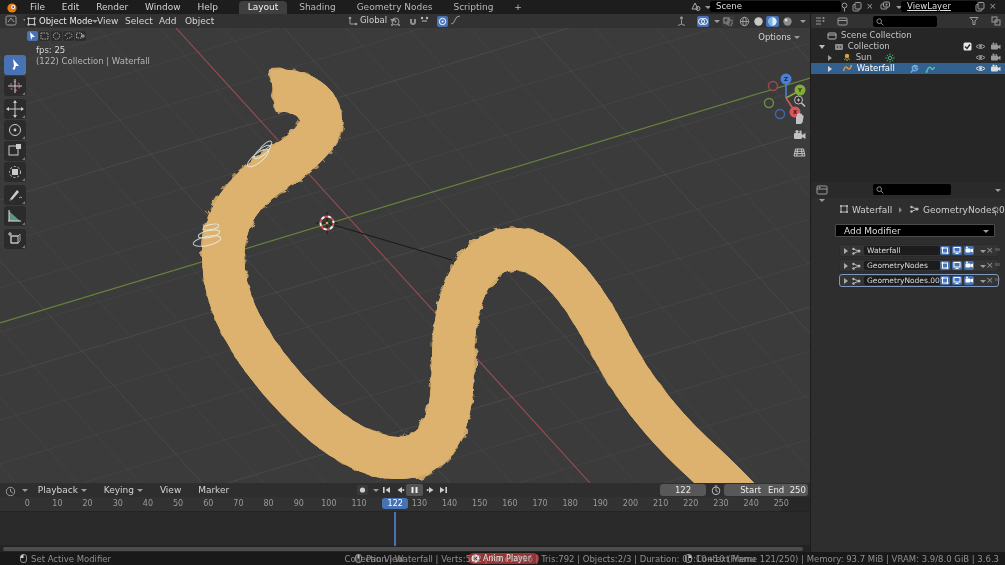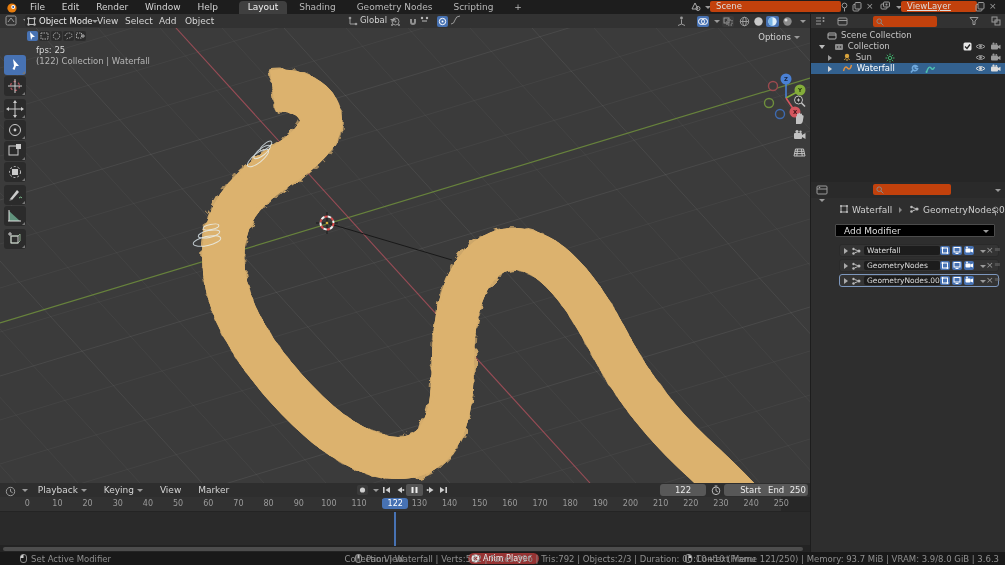--- a/index.html
+++ b/index.html
@@ -4,21 +4,21 @@
 <style>
   html,body{margin:0;padding:0;background:#111;}
   #app{position:relative;width:1005px;height:565px;background:#1d1d1d;overflow:hidden;
        font-family:"DejaVu Sans",sans-serif;font-size:9px;color:#c8c8c8;-webkit-font-smoothing:antialiased;}
   .abs{position:absolute;}
   .menu{font-size:9px;color:#d4d4d4;padding:0 7px;line-height:14px;display:inline-block;cursor:default;}
   .tab{font-size:9px;color:#b9b9b9;padding:0 9px;line-height:13px;display:inline-block;border-radius:4px 4px 0 0;}
   .tab.active{background:#3f3f3f;color:#f0f0f0;}
   .chev{display:inline-block;width:0;height:0;border-left:3px solid transparent;border-right:3px solid transparent;border-top:3.5px solid #9a9a9a;vertical-align:middle;margin-left:3px;}
   .strip{background:#323232;}
-  .field{background:#c2410c;border-radius:2px;color:#dddddd;}
+  .field{background:#000000;border-radius:2px;color:#dddddd;}
   .btnfield{background:#585858;border-radius:3px;color:#eaeaea;text-align:center;font-size:8.5px;}
   .tgl{background:#4772b3;border-radius:2px;display:inline-block;}
   .ico{display:inline-block;vertical-align:middle;}
   .olrow{position:absolute;left:0;width:195px;height:11px;line-height:11px;font-size:8.5px;color:#c4c4c4;white-space:nowrap;}
   .tick{position:absolute;top:2px;font-size:8px;color:#9a9a9a;transform:translateX(-50%);}
   .toolbtn{position:absolute;left:4px;width:22px;height:20px;background:#2b2b2b;border-radius:3px;}
   .toolbtn.active{background:#4772b3;}
   .toolbtn:after{content:"";position:absolute;right:1px;bottom:1px;border-left:3px solid transparent;border-bottom:3px solid #777;}
   .xmark{color:#9a9a9a;font-size:9px;line-height:9px;}
   .sb-label{color:#8f8f8f;font-size:8.5px;}

